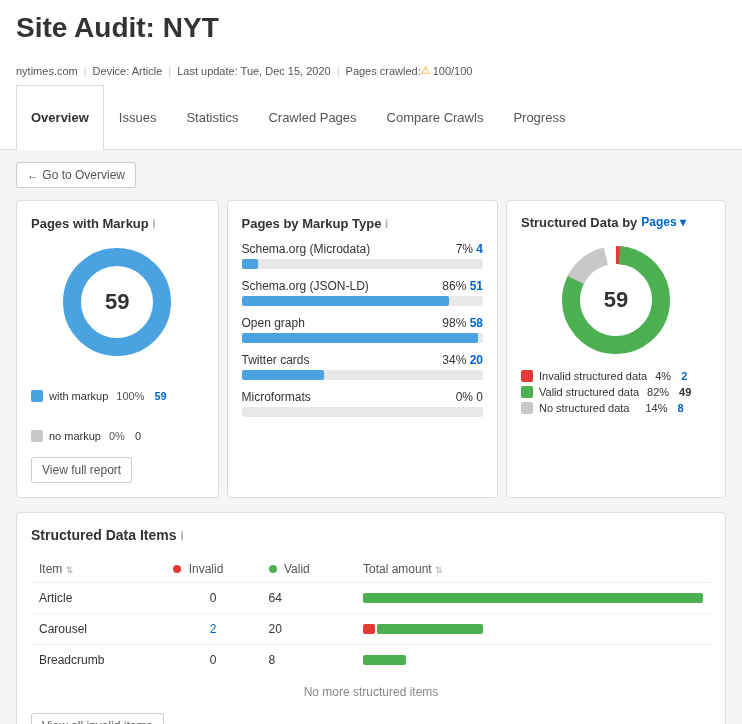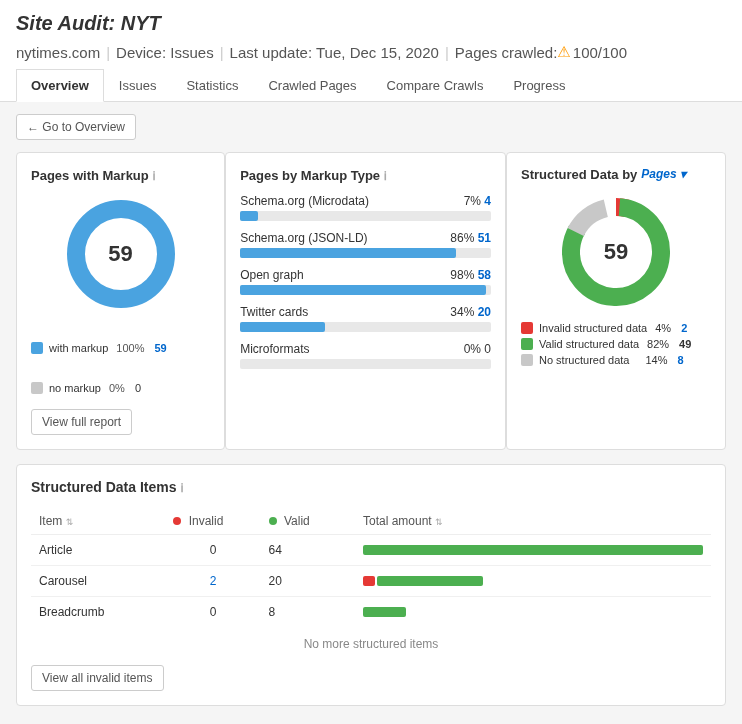--- a/index.html
+++ b/index.html
@@ -1,38 +1,38 @@
 <!DOCTYPE html>
 <html><head>
   <meta charset="utf-8">
   <style>
     * { box-sizing: border-box; margin: 0; padding: 0; }
     body { font-family: Arial, sans-serif; font-size: 13px; color: #333; background: #f5f5f5; width: 742px; }
 
     .header { background: #fff; padding: 12px 16px 0; border-bottom: 1px solid #ddd; }
-    .site-title { font-size: 20px; font-weight: normal; margin-bottom: 8px; font-style: italic; }
+    .site-title { font-size: 28px; font-weight: normal; margin-bottom: 20px; }
     .site-title span { font-weight: bold; }
-    .site-meta { font-size: 15px; color: #555; margin-bottom: 8px; display: flex; gap: 0; align-items: center; }
+    .site-meta { font-size: 11px; color: #555; margin-bottom: 8px; display: flex; gap: 0; align-items: center; }
     .site-meta .sep { margin: 0 6px; color: #ccc; }
     .warning-icon { color: #f90; margin-right: 2px; }
 
     .tabs { display: flex; gap: 0; }
-    .tab { padding: 8px 14px; font-size: 13px; cursor: pointer; border: 1px solid transparent; border-bottom: none; color: #555; text-decoration: none; }
+    .tab { padding: 24px 14px; font-size: 13px; cursor: pointer; border: 1px solid transparent; border-bottom: none; color: #555; text-decoration: none; }
     .tab.active { border: 1px solid #ddd; border-bottom: 1px solid #fff; background: #fff; color: #333; font-weight: bold; margin-bottom: -1px; }
 
     .content { background: #f5f5f5; padding: 12px 16px; }
 
     .back-btn { background: #fff; border: 1px solid #ccc; padding: 5px 10px; font-size: 12px; cursor: pointer; border-radius: 3px; color: #555; display: inline-flex; align-items: center; gap: 4px; margin-bottom: 12px; }
 
     .score-header { display: flex; align-items: center; gap: 8px; margin-bottom: 14px; font-size: 22px; font-weight: normal; }
     .score-circle { width: 26px; height: 26px; border-radius: 50%; border: 3px solid #1db954; display: inline-block; }
     .new-badge { background: #1db954; color: #fff; font-size: 9px; padding: 2px 5px; border-radius: 3px; font-weight: bold; vertical-align: middle; }
     .info-icon { color: #aaa; font-size: 12px; cursor: pointer; }
 
-    .cards-row { display: flex; gap: 0; margin-bottom: 14px; }
+    .cards-row { display: flex; gap: 8px; margin-bottom: 14px; }
 
     .card { background: #fff; border: 1px solid #ddd; border-radius: 4px; padding: 14px; flex: 1; }
 
     
     .card-title { font-size: 13px; font-weight: bold; margin-bottom: 10px; color: #333; }
 
     .donut-container { display: flex; justify-content: center; align-items: center; margin: 10px 0; }
     .donut-wrap { position: relative; width: 120px; height: 120px; }
     .donut-label { position: absolute; top: 50%; left: 50%; transform: translate(-50%, -50%); font-size: 22px; font-weight: bold; color: #333; }
 
@@ -47,21 +47,21 @@
     
     .markup-row { margin-bottom: 10px; }
     .markup-label { display: flex; justify-content: space-between; margin-bottom: 3px; font-size: 12px; }
     .markup-bar-bg { background: #e8e8e8; height: 10px; border-radius: 2px; }
     .markup-bar { background: #4aa3e0; height: 10px; border-radius: 2px; }
     .markup-count { color: #0066cc; font-weight: bold; }
 
     
     .sd-card { min-width: 220px; }
     .sd-title { font-size: 13px; font-weight: bold; margin-bottom: 10px; display: flex; align-items: flex-start; gap: 4px; }
-    .sd-dropdown { color: #0066cc; cursor: pointer; font-size: 12px; font-style: italic; }
+    .sd-dropdown { color: #0066cc; cursor: pointer; font-size: 12px; }
 
     .sd-legend { margin-top: 10px; }
     .sd-legend-item { display: flex; align-items: center; gap: 6px; margin-bottom: 4px; font-size: 11px; }
     .sd-legend-dot { width: 12px; height: 12px; border-radius: 2px; flex-shrink: 0; }
 
     
     .table-card { background: #fff; border: 1px solid #ddd; border-radius: 4px; padding: 14px; margin-bottom: 14px; }
     .table-title { font-size: 14px; font-weight: bold; margin-bottom: 12px; }
 
     .data-table { width: 100%; border-collapse: collapse; }
@@ -93,21 +93,21 @@
 <body>
 
 <div class="header">
   <div class="site-title">
     <span>Site Audit:</span>
     <strong>NYT</strong>
   </div>
   <div class="site-meta">
     <span>nytimes.com</span>
     <span class="sep">|</span>
-    <span>Device: Issues</span>
+    <span>Device: Article</span>
     <span class="sep">|</span>
     <span>Last update: Tue, Dec 15, 2020</span>
     <span class="sep">|</span>
     <span>Pages crawled:</span>
     <span class="warning-icon">⚠</span>
     <span>100/100</span>
   </div>
   <div class="tabs">
     <a class="tab active">Overview</a>
     <a class="tab">Issues</a>

